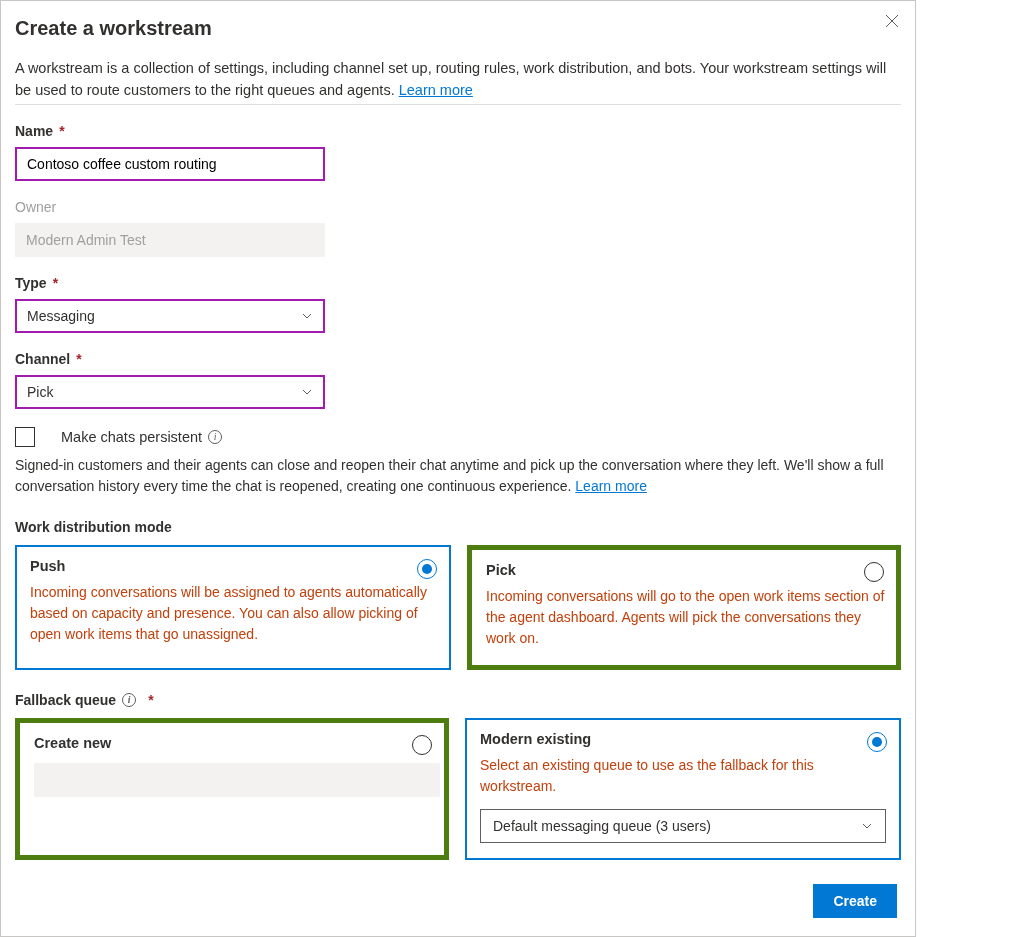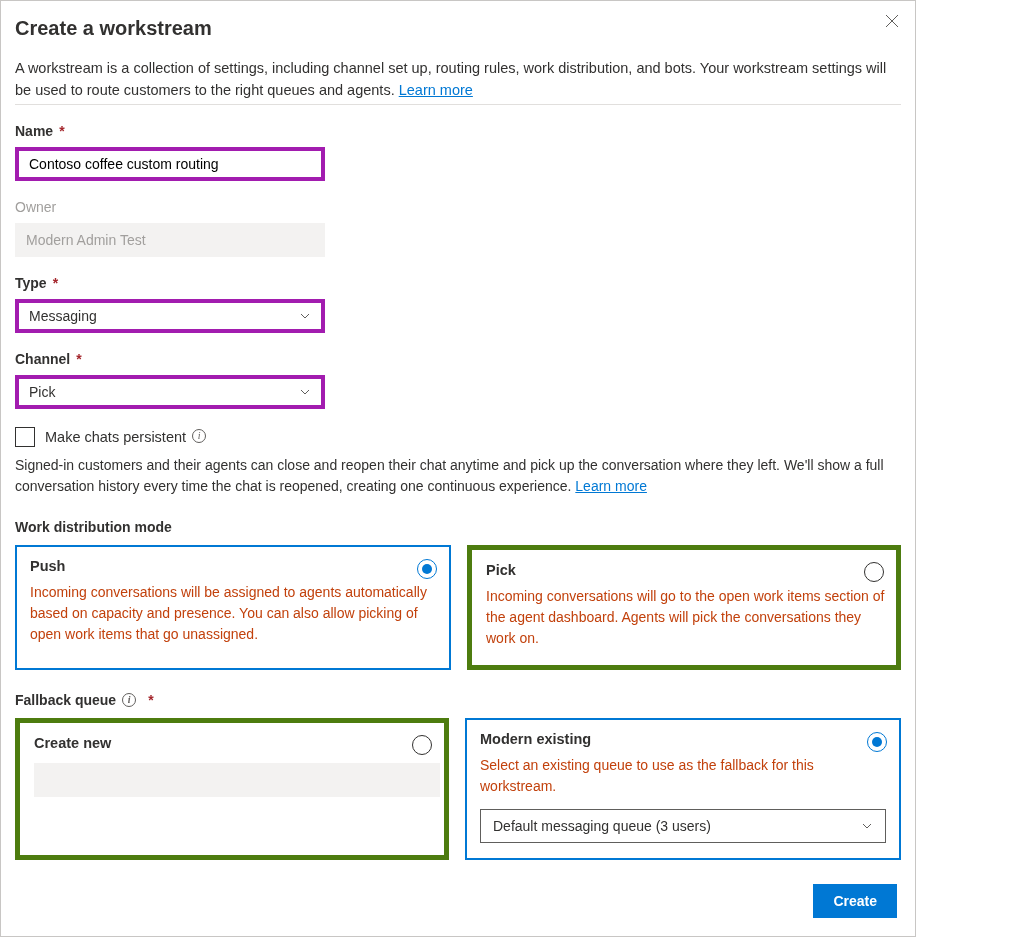--- a/index.html
+++ b/index.html
@@ -53,21 +53,21 @@
     margin-bottom: 8px;
     display: flex;
     align-items: center;
     gap: 4px;
   }
   .field-label.disabled { color: #a19f9d; font-weight: 400; }
   .req { color: #a4262c; margin-left: 2px; }
   .text-input, .select-box {
     width: 310px;
     height: 34px;
-    border: 4px solid #a21caf;
+    border: 2px solid #a21caf;
     padding: 0 10px;
     font-size: 14px;
     font-family: inherit;
     background: #fff;
     display: flex;
     align-items: center;
     justify-content: space-between;
   }
   .text-input.disabled {
     background: #f3f2f1;
@@ -84,21 +84,21 @@
     align-items: center;
     gap: 10px;
     margin-bottom: 8px;
   }
   .checkbox {
     width: 20px; height: 20px;
     border: 1px solid #323130;
     background: #fff;
     cursor: pointer;
   }
-  .checkbox-label { font-size: 14.5px; display: flex; align-items: flex-start; gap: 6px; }
+  .checkbox-label { font-size: 14.5px; display: flex; align-items: center; gap: 6px; margin-left: 16px; }
   .help-text {
     font-size: 14px;
     color: #323130;
     line-height: 1.5;
   }
   .info-icon {
     width: 14px; height: 14px;
     border: 1px solid #605e5c;
     border-radius: 50%;
     display: inline-flex;

